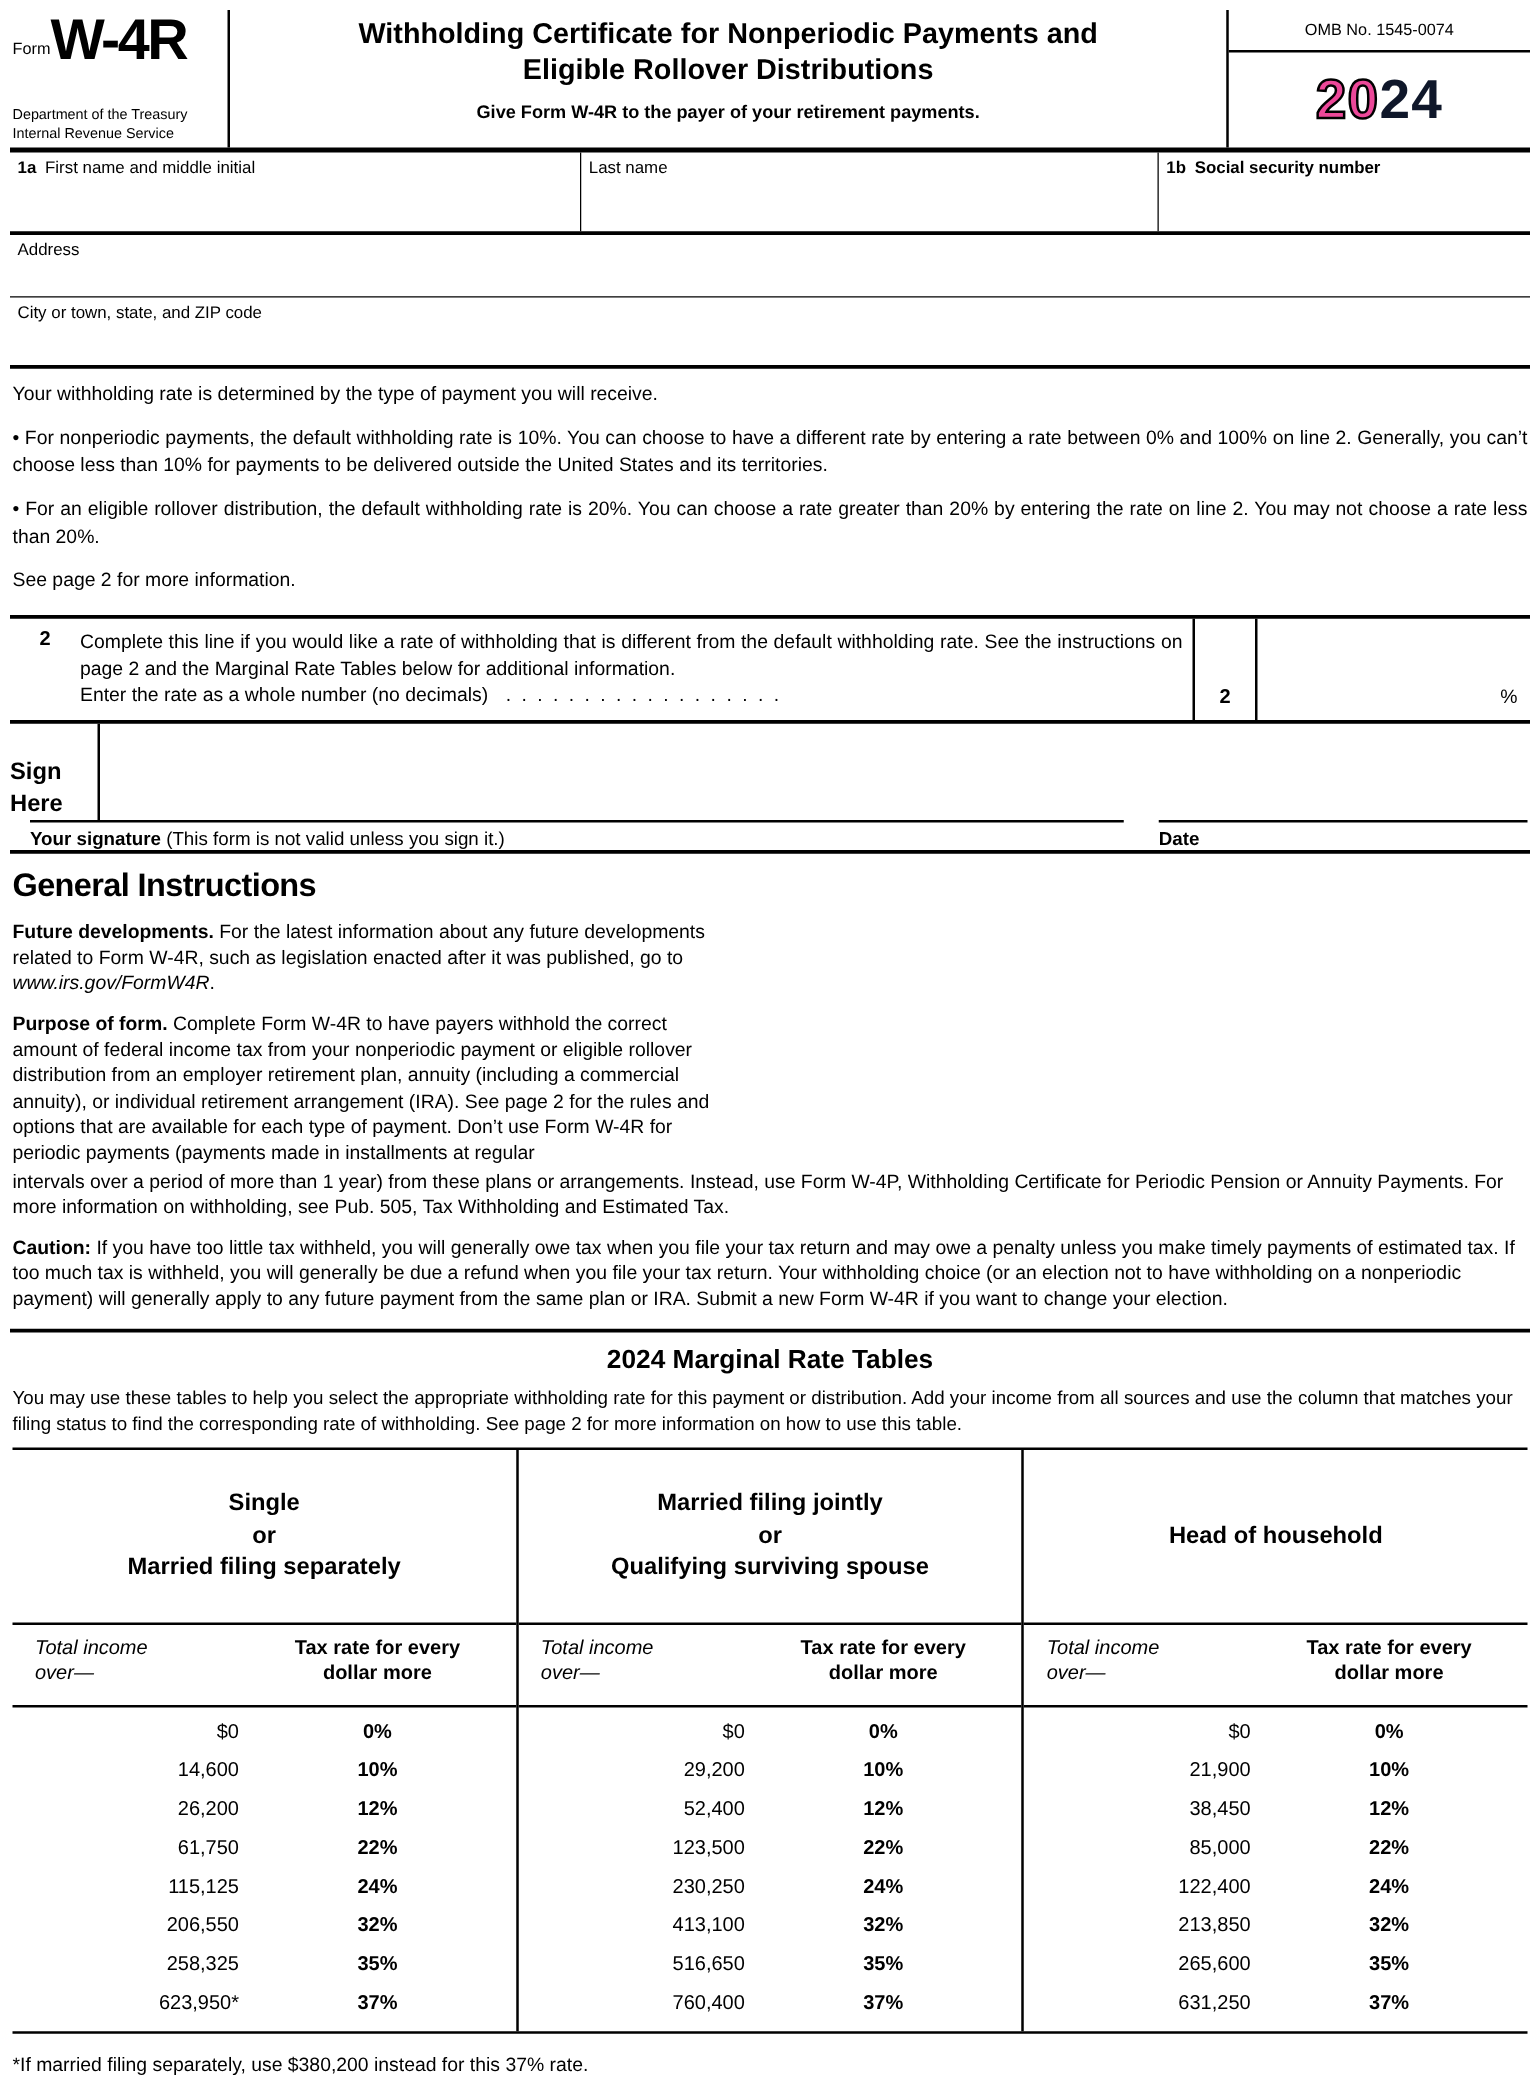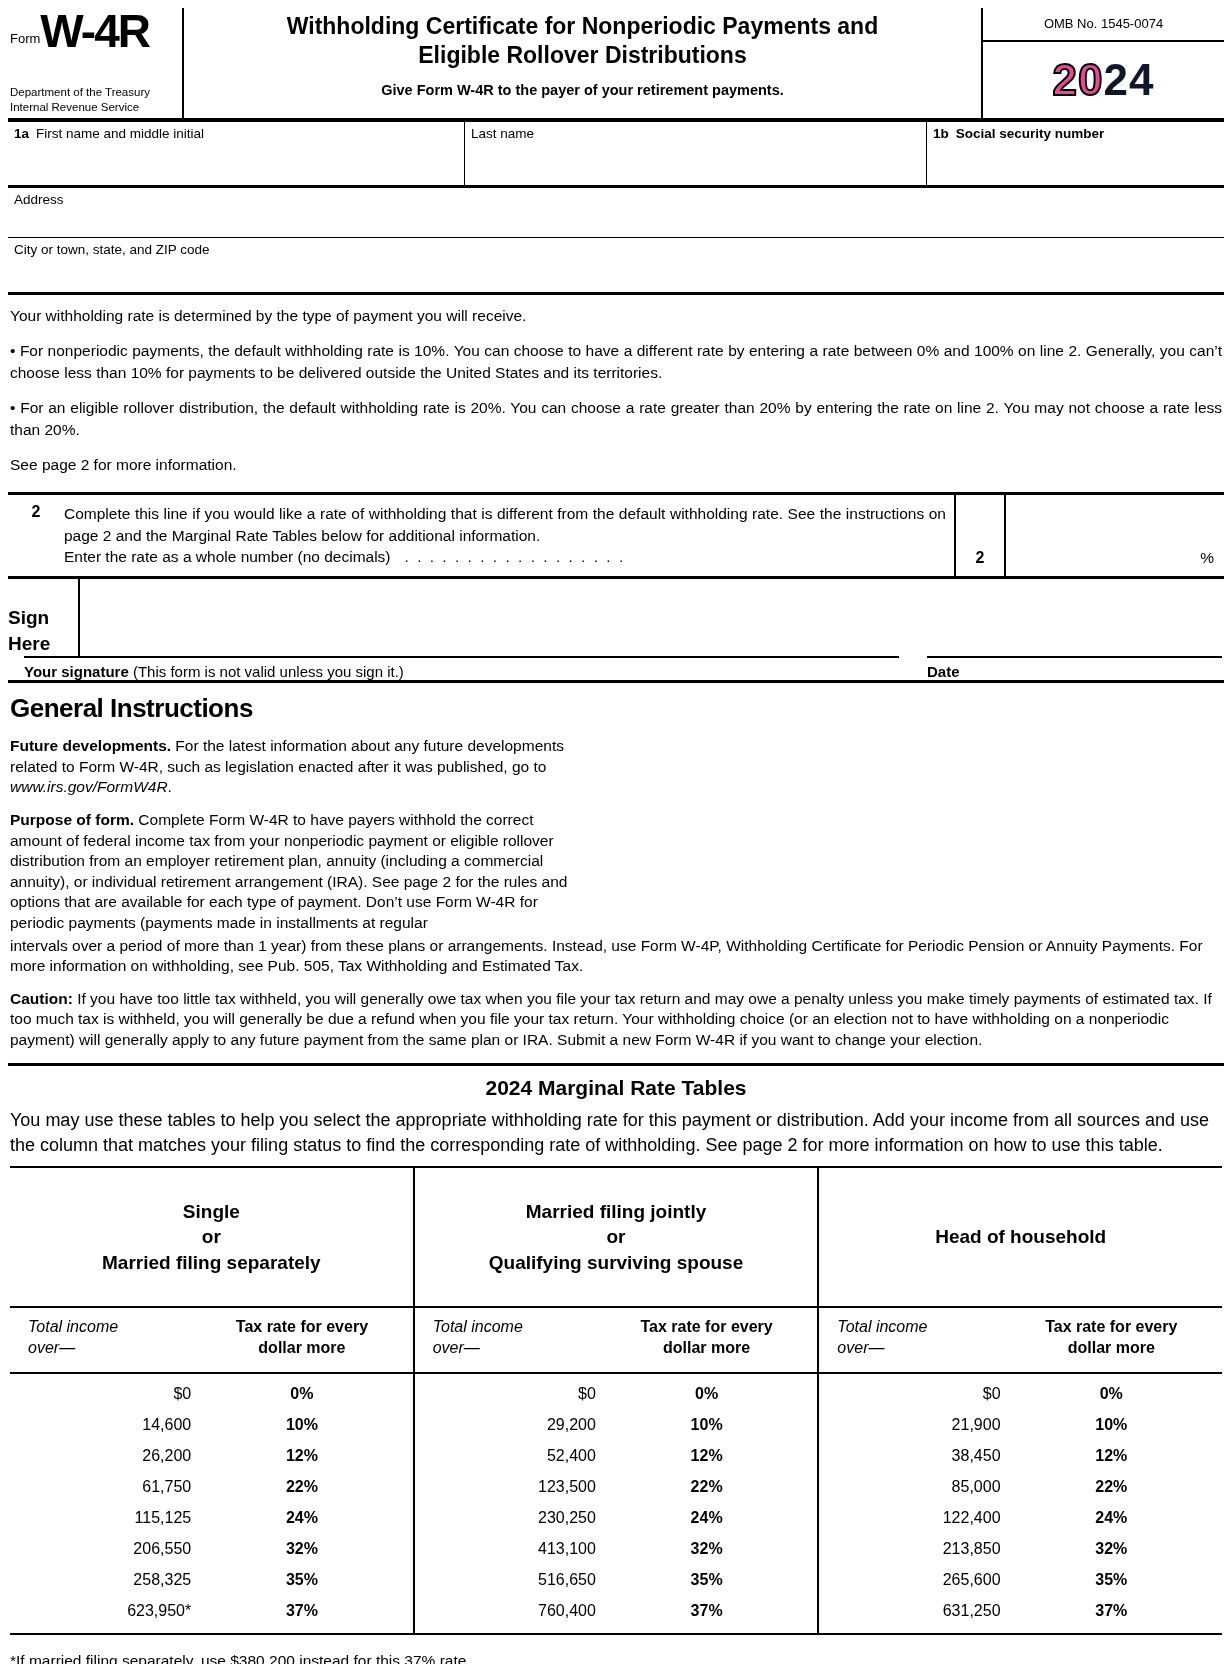--- a/index.html
+++ b/index.html
@@ -79,21 +79,21 @@
   .gi { display: flex; padding: 8px 2px 12px 2px; flex-direction: column; }
   .gi-left { width: 592px; padding-right: 34px; }
   .gi-right { flex: 1; padding-top: 2px; }
   .gi h1 { font-size: 26px; font-weight: bold; margin: 2px 0 12px 0; letter-spacing: -0.5px; }
   .gi p { font-size: 15.5px; line-height: 1.33; margin-bottom: 12px; }
   .gi p:last-child { margin-bottom: 0; }
 
   
   .marg { border-top: 3px solid #000; padding: 6px 2px 8px 2px; }
   .marg h2 { text-align: center; font-size: 21px; font-weight: bold; margin: 4px 0 8px 0; }
-  .marg-intro { font-size: 18px; line-height: 1.4; }
+  .marg-intro { font-size: 15px; line-height: 1.4; }
 
   .rt { display: flex; border-top: 2px solid #000; border-bottom: 2px solid #000; margin-top: 8px; }
   .rt-group { flex: 1; }
   .rt-group + .rt-group { border-left: 2px solid #000; }
   .rt-head { height: 140px; display: flex; flex-direction: column; justify-content: center;
     text-align: center; font-weight: bold; font-size: 19px; line-height: 1.35;
     border-bottom: 2px solid #000; padding: 4px; }
   .rt-head span { display: block; }
   .rt-sub { display: flex; border-bottom: 2px solid #000; height: 66px; padding-top: 9px; }
   .rt-sub-inc { width: 45%; font-style: italic; font-size: 16px; line-height: 1.3; padding-left: 18px; }

